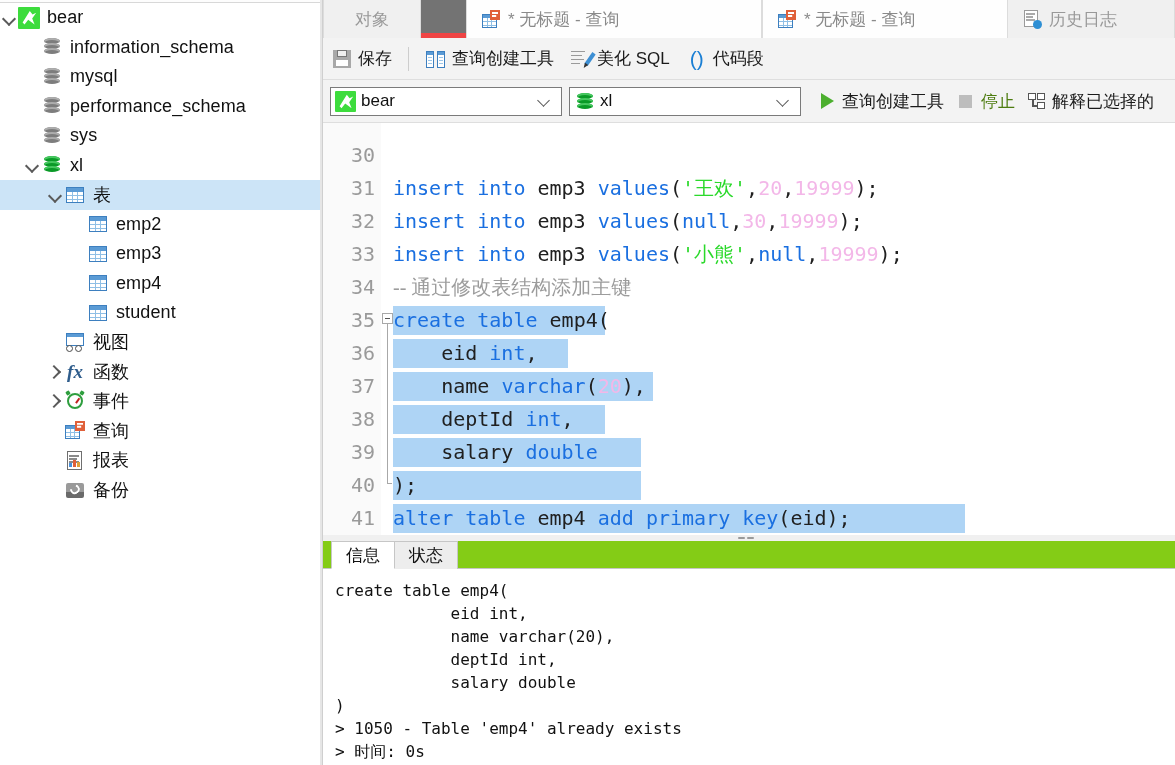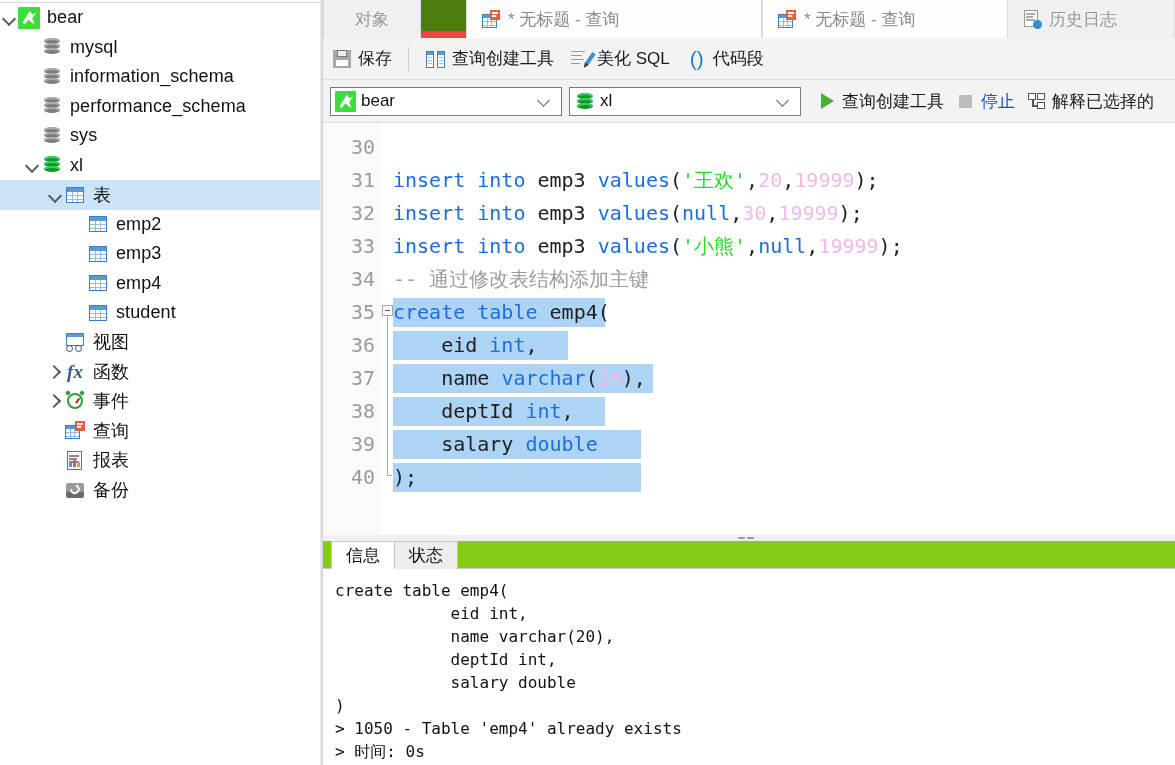--- a/index.html
+++ b/index.html
@@ -137,21 +137,21 @@
   .ic-report .bb { left: 9px; height: 7px; background: #e0603a; }
   .ic-report .bc { left: 13px; height: 5px; background: #e0a03a; }
   
   .ic-backup .box { position: absolute; left: 2px; top: 4px; width: 18px; height: 15px; background: linear-gradient(to bottom, #9a9a9a 0 60%, #6a6a6a 60% 100%); border-radius: 2px; }
   .ic-backup .arr { position: absolute; left: 6px; top: 6px; width: 10px; height: 9px; border: 2px solid #fff; border-radius: 50%; border-top-color: transparent; transform: rotate(-35deg); }
 
   
   #right { position: absolute; left: 323px; top: 0; width: 852px; height: 765px; background: #f3f3f3; }
 
   
-  #tabbar { position: absolute; left: 0; top: 0; width: 852px; height: 38px; background: #4d7c0f; border-bottom: 7px solid #ef4444; }
+  #tabbar { position: absolute; left: 0; top: 0; width: 852px; height: 38px; background: #737373; border-bottom: 5px solid #ef4444; }
   .tab {
     position: absolute; top: 0; height: 38px;
     display: flex; align-items: center; padding: 0 14px;
     border-left: 1px solid #dcdcdc; border-right: 1px solid #dcdcdc;
     font-size: 17px; color: #999; background: #f0f0f0; white-space: nowrap;
     cursor: default;
   }
   .tab.active { background: #fefefe; color: #8a8a8a; margin-left: 45px; }
   .tab .tabicon { width: 20px; height: 20px; position: relative; margin-right: 7px; flex: 0 0 20px; }
   
@@ -189,56 +189,56 @@
     display: flex; align-items: center; padding: 0 4px;
     font-size: 17px; color: #111; position: relative; cursor: default;
   }
   #combo-conn { width: 232px; margin-right: 7px; }
   #combo-db { width: 232px; }
   .combo .ci { width: 21px; height: 21px; position: relative; margin-right: 5px; flex: 0 0 21px; }
   .combo .ctext { flex: 1; overflow: hidden; white-space: nowrap; }
   .caret { width: 14px; height: 14px; position: relative; flex: 0 0 14px; margin-right: 6px; }
   .caret::before { content:""; position:absolute; left:2px; top:2px; width:8px;height:8px; border-right:1.6px solid #555; border-bottom:1.6px solid #555; transform: rotate(45deg); }
   .abtn { display:flex; align-items:center; height:32px; padding:0 6px; font-size:17px; white-space:nowrap; color:#1a1a1a; cursor:default; }
-  .abtn.dis { color:#1d4ed8;justify-content:center; }
+  .abtn.dis { color:#4d7c0f;justify-content:center; }
   .abtn .ai { width:20px; height:20px; position:relative; margin-right:5px; flex:0 0 20px; }
   .ic-run::before { content:""; position:absolute; left:4px; top:2px; width:0;height:0; border-top:8px solid transparent; border-bottom:8px solid transparent; border-left:13px solid #4caf2f; }
   .ic-stop::before { content:""; position:absolute; left:3px; top:4px; width:13px; height:13px; background:#bdbdbd; }
   .ic-expl .e1 { position:absolute; left:1px; top:2px; width:8px;height:7px; border:1.5px solid #555; background:#fff; }
   .ic-expl .e2 { position:absolute; left:10px; top:2px; width:8px;height:7px; border:1.5px solid #555; background:#fff; }
   .ic-expl .e3 { position:absolute; left:10px; top:11px; width:8px;height:7px; border:1.5px solid #555; background:#fff; }
   .ic-expl .e4 { position:absolute; left:5px; top:8px; width:1.5px;height:7px; background:#555; }
   .ic-expl .e5 { position:absolute; left:5px; top:14px; width:6px;height:1.5px; background:#555; }
 
   
   #editor {
     position: absolute; left: 0; top: 123px; width: 852px; height: 412px;
     background: #fff; overflow: hidden;
   }
   #gutter {
     position: absolute; left: 0; top: 0; width: 58px; height: 412px;
     background: #fafafa;
   }
   #foldcol { position: absolute; left: 58px; top: 0; width: 12px; height: 412px; background: #fff; }
-  #codearea { position: absolute; left: 0; top: 8px; width: 852px; height: 412px; }
+  #codearea { position: absolute; left: 0; top: 16px; width: 852px; height: 412px; }
   .eline { position: relative; height: 33px; }
   .lnum {
     position: absolute; left: 0; top: 0; width: 52px; height: 33px;
     text-align: right; line-height: 33px;
     font-family: "DejaVu Sans Mono", monospace; font-size: 20px; color: #9a9a9a;
   }
   .code {
     position: absolute; left: 70px; top: 0; height: 33px; line-height: 33px;
     font-family: "DejaVu Sans Mono", monospace; font-size: 20px;
     white-space: pre; color: #202020;
   }
   .kw { color: #1a6fe0; }
   .num { color: #f3b7e8; }
   .str { color: #2bd92b; }
-  .cmt { color: #9c9c9c; }
+  .cmt { color: #9c9c9c; font-family: Liberation Serif, serif; }
   .pun { color: #202020; }
   .selbg { background: #aed4f5; }
   .foldbox {
     position: absolute; left: 59px; top: 9px; width: 11px; height: 11px;
     border: 1px solid #a8a8a8; background: #fff;
   }
   .foldbox::before { content:""; position:absolute; left:2px; top:4px; width:5px; height:1px; background:#555; }
   .foldline { position: absolute; left: 64px; width: 1px; background: #a8a8a8; }
   .foldend { position: absolute; width: 5px; height: 1px; background: #a8a8a8; left: 64px; }
   #line42 { position:absolute; left:0; top:396px; width:852px; height:16px; overflow:hidden; }
@@ -283,33 +283,33 @@
         <div class="tnode">
           <span style="display:inline-block;width:25px;flex:0 0 25px"></span>
           <span class="twist"></span>
           <span class="ticon ic-db">
             <span class="cyl">
               <span></span>
               <span></span>
               <span></span>
             </span>
           </span>
-          <span class="tlabel">mysql</span>
+          <span class="tlabel">information_schema</span>
         </div>
         <div class="tnode">
           <span style="display:inline-block;width:25px;flex:0 0 25px"></span>
           <span class="twist"></span>
           <span class="ticon ic-db">
             <span class="cyl">
               <span></span>
               <span></span>
               <span></span>
             </span>
           </span>
-          <span class="tlabel">information_schema</span>
+          <span class="tlabel">mysql</span>
         </div>
         <div class="tnode">
           <span style="display:inline-block;width:25px;flex:0 0 25px"></span>
           <span class="twist"></span>
           <span class="ticon ic-db">
             <span class="cyl">
               <span></span>
               <span></span>
               <span></span>
             </span>
@@ -598,20 +598,25 @@
             <span class="code"><span class="pun">    salary </span><span class="kw">double</span></span>
             <span class="foldline" style="top:0;height:33px"></span>
           </div>
           <div class="eline">
             <span class="lnum">40</span>
             <span class="selbg" style="position:absolute;left:70px;top:2px;height:29px;width:248px"></span>
             <span class="code"><span class="pun">);</span></span>
             <span class="foldline" style="top:0;height:14px"></span>
             <span class="foldend" style="top:14px"></span>
           </div>
+          <div class="eline">
+            <span class="lnum">41</span>
+            <span class="selbg" style="position:absolute;left:70px;top:2px;height:29px;width:572px"></span>
+            <span class="code"><span class="kw">alter table </span><span class="pun">emp4 </span><span class="kw">add primary key</span><span class="pun">(eid);</span></span>
+          </div>
         </div>
       <div id="line42"></div>
     </div>
 
     <div id="splitter">
       <span class="grip">
           <span></span>
           <span></span>
         </span>
     </div>

